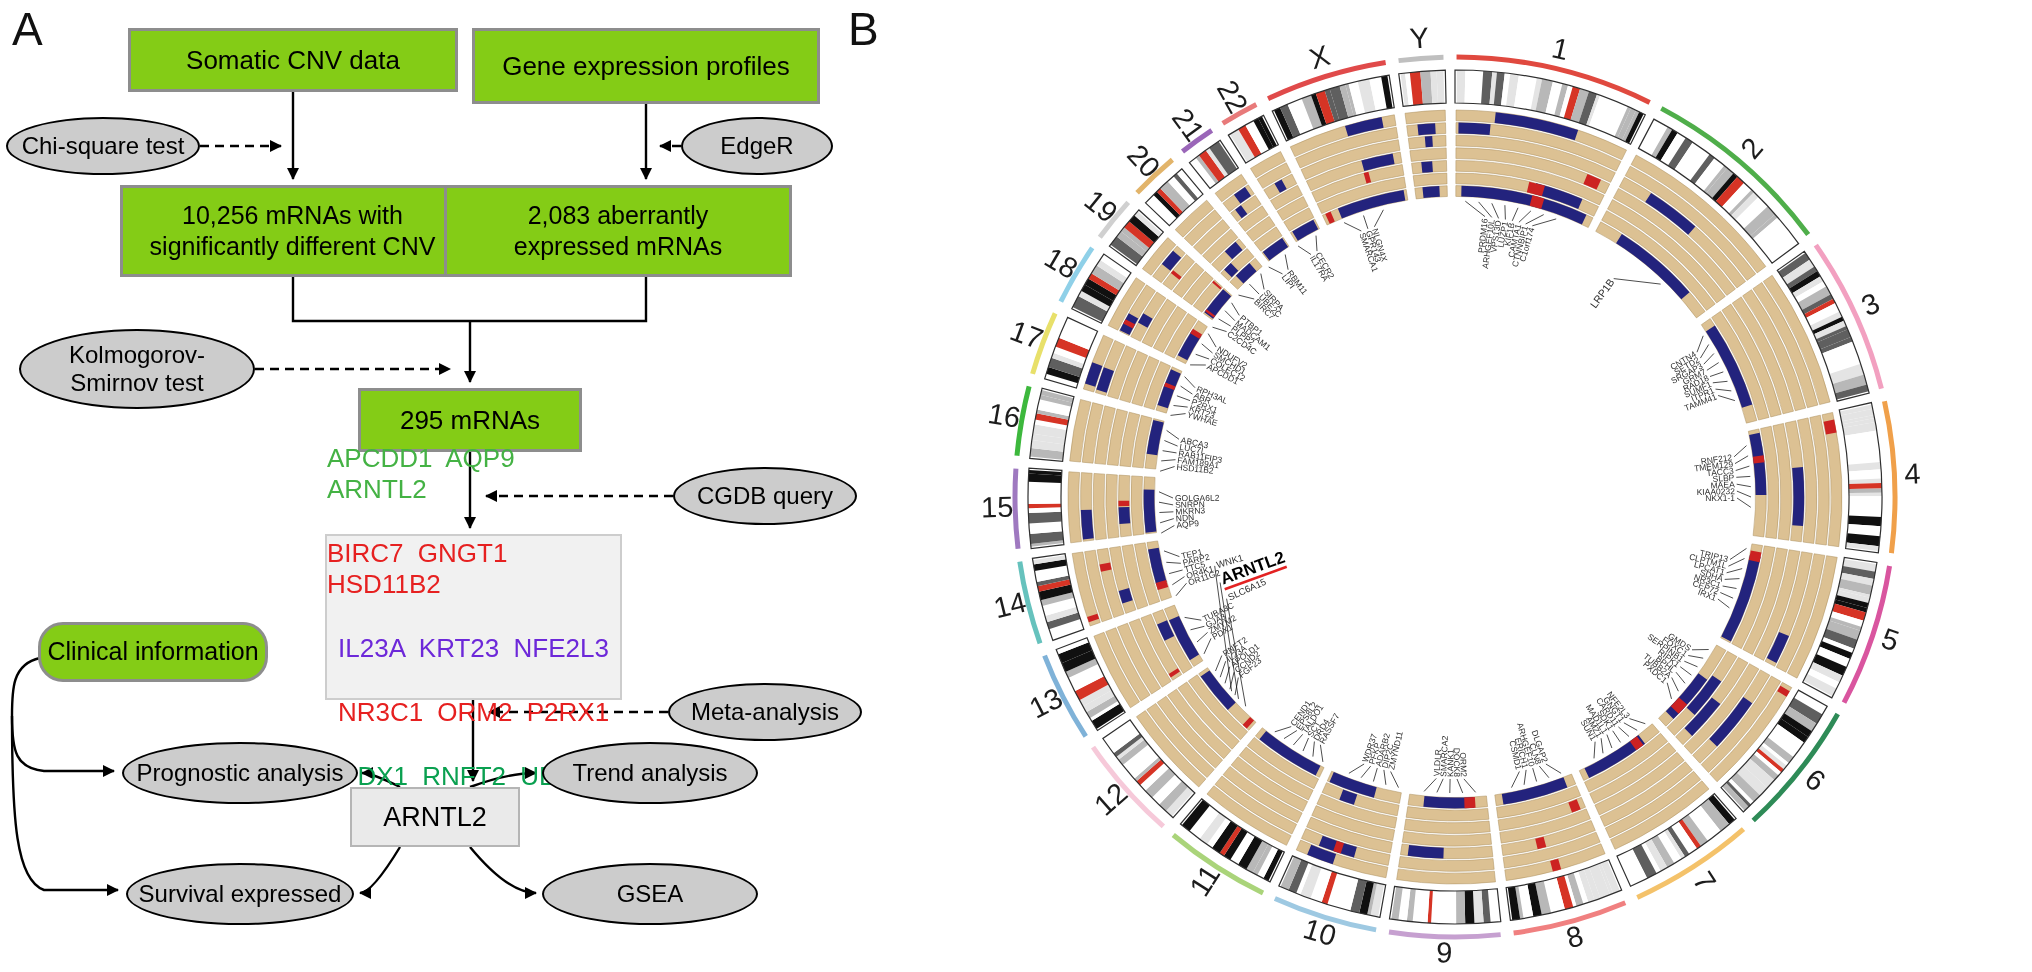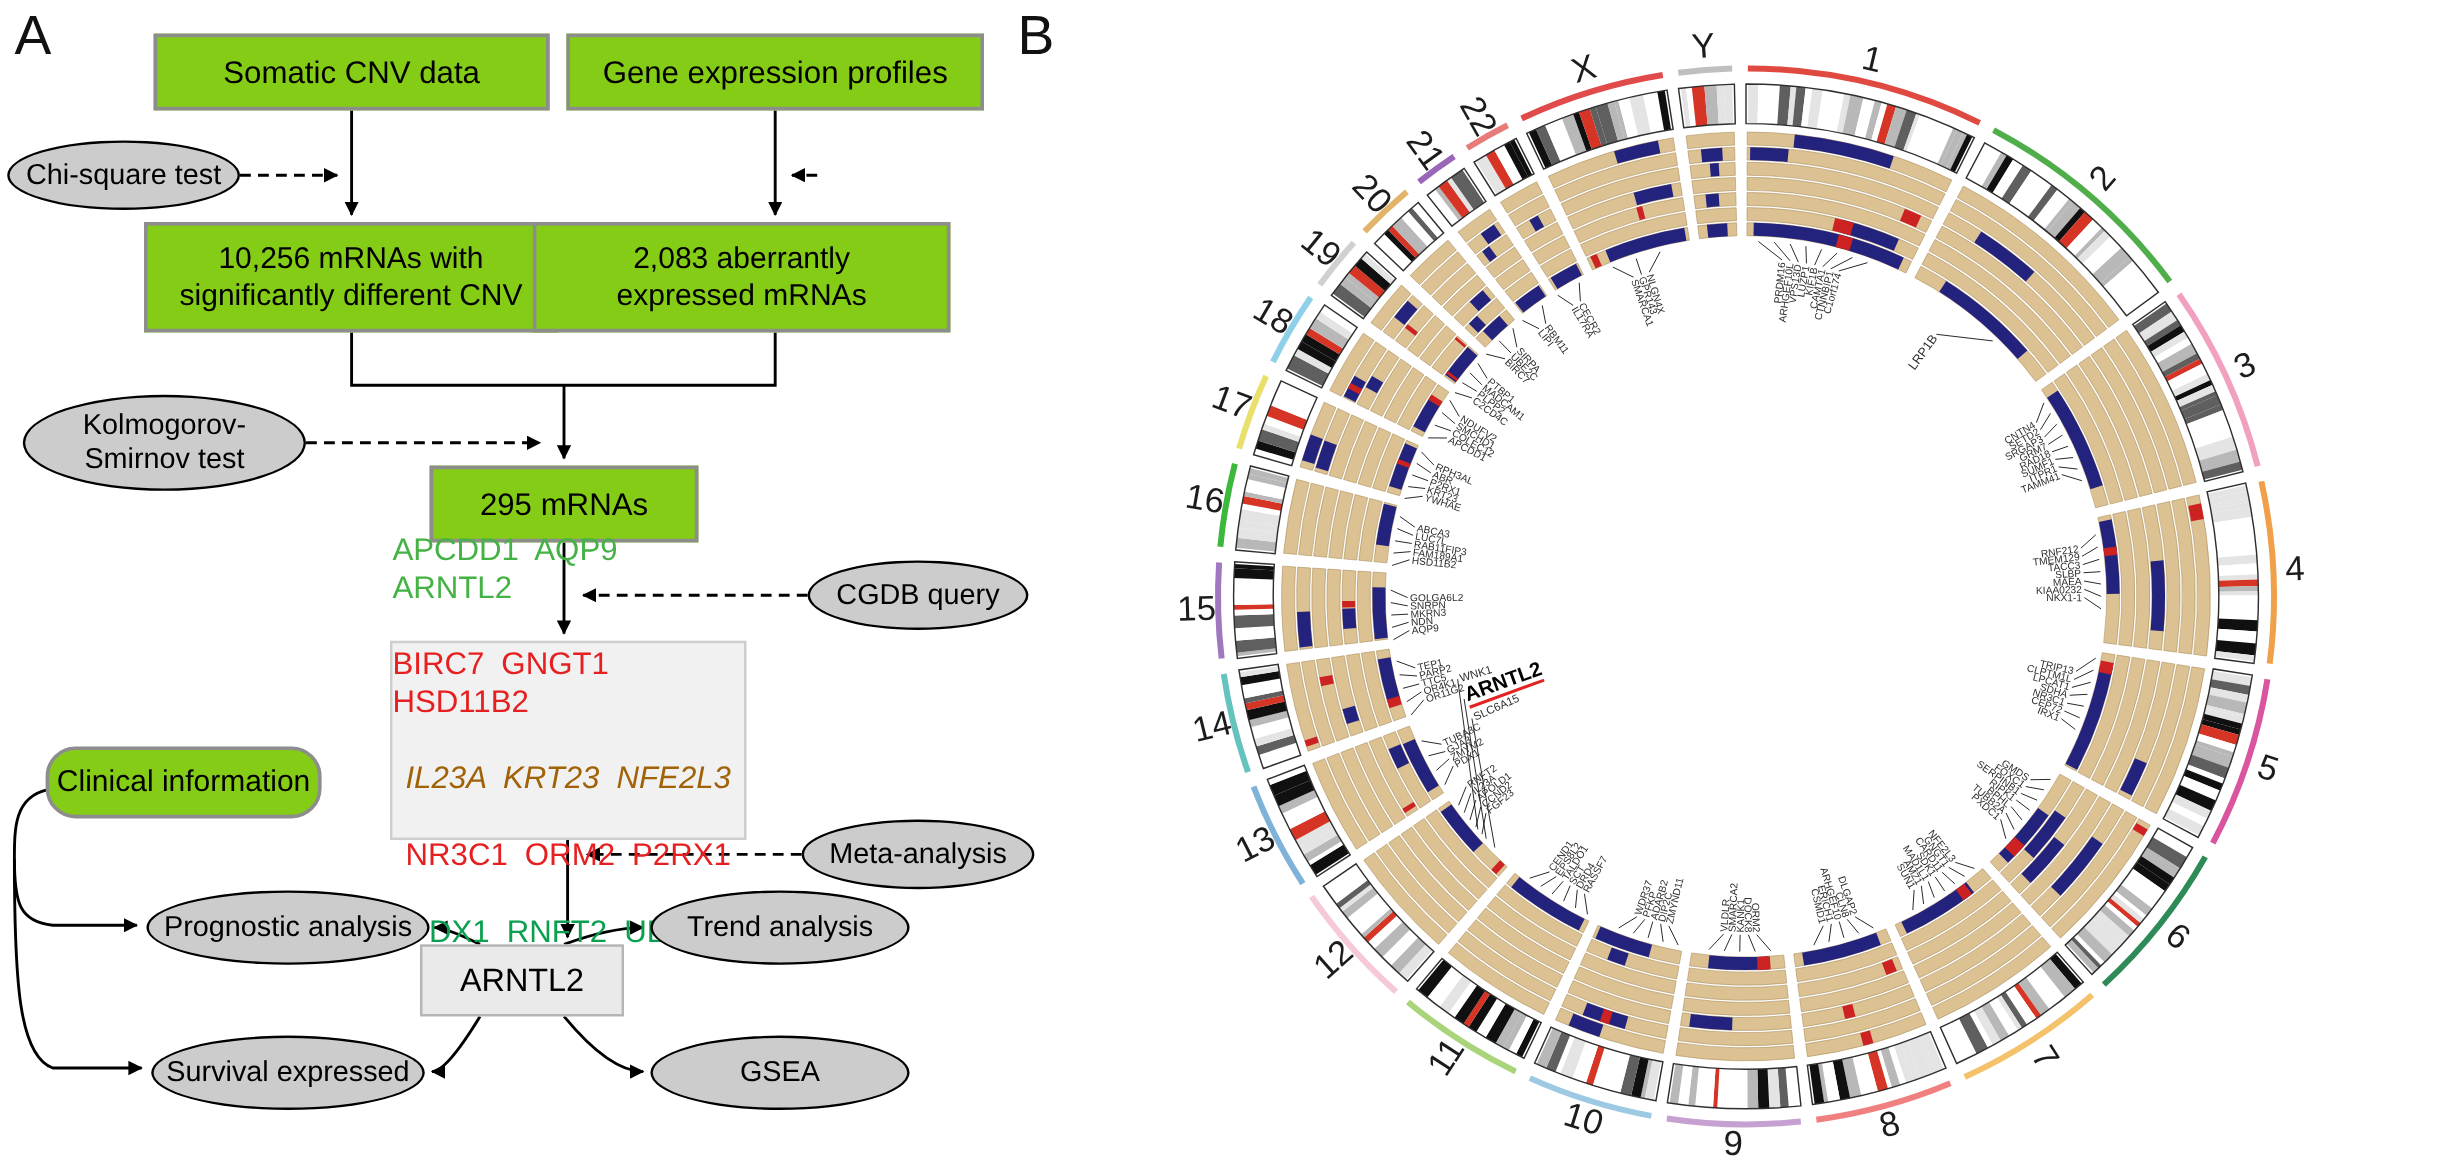--- a/index.html
+++ b/index.html
@@ -1198,38 +1198,39 @@
       <line x1="534.4" y1="226.8" x2="543.4" y2="209.8" stroke="#000" stroke-width="0.7"></line>
       <g transform="translate(534.4,226.8) rotate(73.4)">
         <text x="2" y="3" text-anchor="start" font-size="8.5" fill="#2e2e2e" font-weight="normal" font-family="Liberation Sans, sans-serif">NLGN4X</text>
       </g>
     </svg>
 
   <div class="panel-letter" style="left:12px;top:6px;">A</div>
   <div class="panel-letter" style="left:848px;top:6px;">B</div>
 
   <div class="fbox" style="left:128px;top:28px;width:330px;height:64px;">Somatic CNV data</div>
-  <div class="fbox" style="left:472px;top:28px;width:348px;height:64px;">Gene expression profiles</div>
+  <div class="fbox" style="left:472px;top:28px;width:348px;height:76px;">Gene expression profiles</div>
   <div class="fbox" style="left:120px;top:185px;width:345px;height:92px;font-size:25px;">10,256 mRNAs with
 significantly different CNV</div>
   <div class="fbox" style="left:444px;top:185px;width:348px;height:92px;font-size:25px;">2,083 aberrantly
 expressed mRNAs</div>
   <div class="fbox" style="left:358px;top:388px;width:224px;height:64px;">295 mRNAs</div>
   <div class="fbox" style="left:38px;top:622px;width:230px;height:60px;font-size:25px;border-radius:25px;">Clinical information</div>
   <div class="graybox" style="left:350px;top:787px;width:170px;height:60px;">ARNTL2</div>
 
   <div class="genebox" style="left:325px;top:534px;width:297px;height:166px;">
     <div class="geneline" style="color: rgb(68, 178, 68);">APCDD1 AQP9 ARNTL2</div>
     <div class="geneline" style="color: rgb(230, 32, 32);">BIRC7 GNGT1 HSD11B2</div>
-    <div class="geneline" style="color: #a16207; font-style: italic;">IL23A KRT23 NFE2L3</div>
+    <div class="geneline" style="color: #6d28d9;">IL23A KRT23 NFE2L3</div>
     <div class="geneline" style="color: rgb(230, 32, 32);">NR3C1 ORM2 P2RX1</div>
     <div class="geneline" style="color: rgb(10, 160, 80);">PDX1 RNFT2 UBE2C</div>
   </div>
 
   <div class="fellipse" style="left:6px;top:117px;width:194px;height:58px;">Chi-square test</div>
+  <div class="fellipse" style="left:681px;top:117px;width:152px;height:58px;">EdgeR</div>
   <div class="fellipse" style="left:19px;top:329px;width:236px;height:80px;">Kolmogorov-
 Smirnov test</div>
   <div class="fellipse" style="left:673px;top:467px;width:184px;height:58px;">CGDB query</div>
   <div class="fellipse" style="left:668px;top:683px;width:194px;height:58px;">Meta-analysis</div>
   <div class="fellipse" style="left:122px;top:742px;width:236px;height:62px;">Prognostic analysis</div>
   <div class="fellipse" style="left:542px;top:742px;width:216px;height:62px;">Trend analysis</div>
   <div class="fellipse" style="left:126px;top:863px;width:228px;height:62px;">Survival expressed</div>
   <div class="fellipse" style="left:542px;top:863px;width:216px;height:62px;">GSEA</div>
 
 </div>

